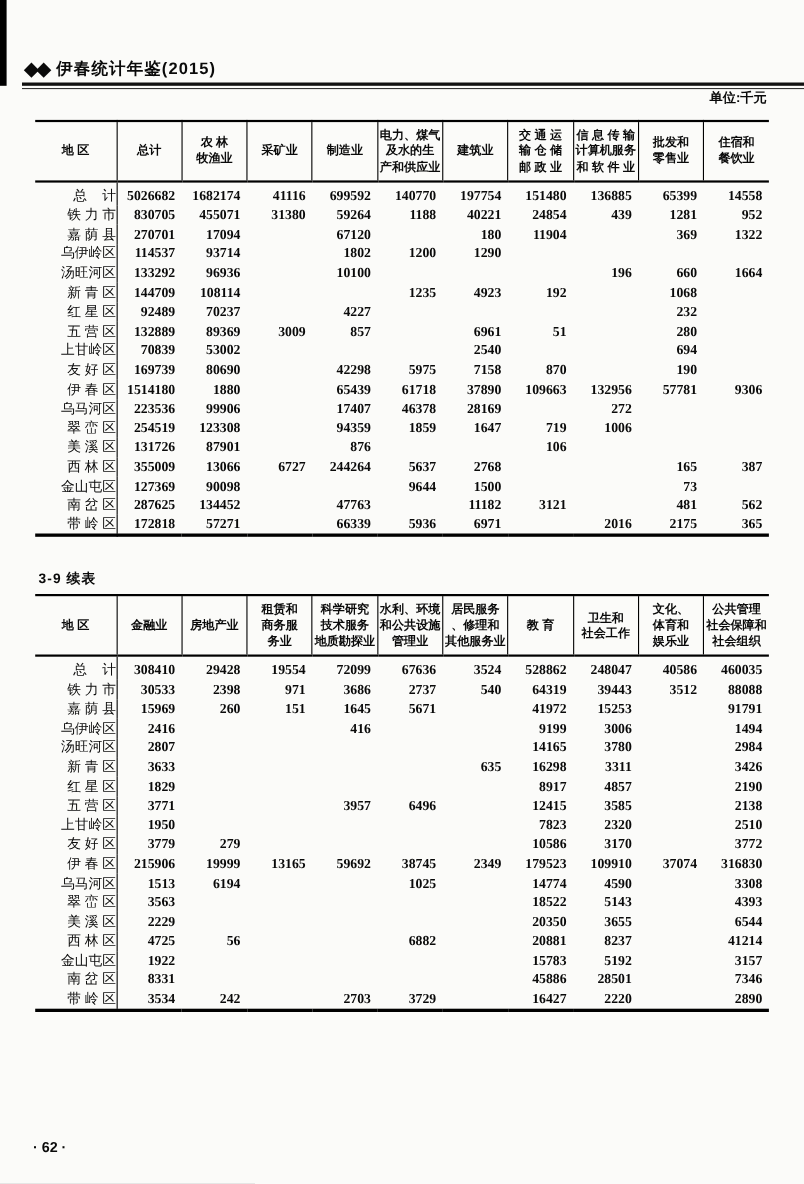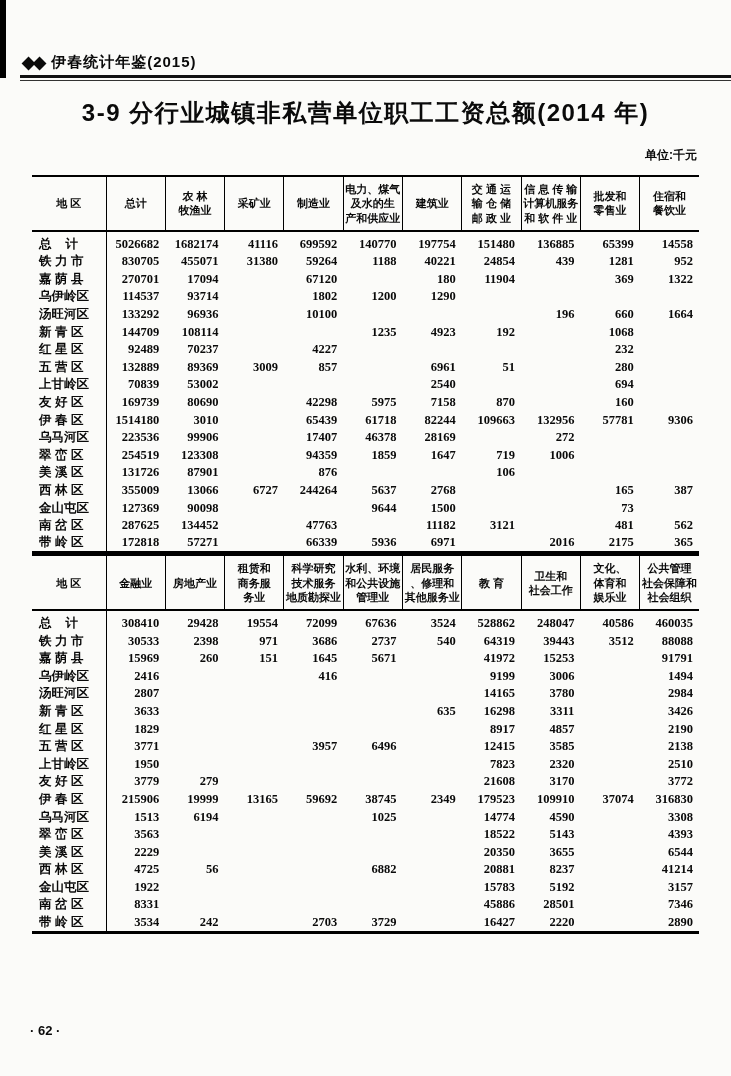--- a/index.html
+++ b/index.html
@@ -35,46 +35,45 @@
   thead th {
     font-size: 11px; font-weight: 700; line-height: 1.3;
     border-bottom: 2.5px solid #000;
     padding: 5px 1px; vertical-align: middle; text-align: center;
   }
   thead th + th { border-left: 1.5px solid #000; }
   th:first-child, td:first-child { width: 74px; }
   tbody tr { height: 17.6px; }
   tbody tr:first-child td { padding-top: 4px; }
   td.region {
-    text-align: left; padding-left: 7px;
-    font-size: 12.5px; font-weight: 700; white-space: pre;
+    text-align: right; padding-left: 7px;
+    font-size: 12.5px; font-weight: 400; white-space: pre;
     border-right: 1.5px solid #000;
   }
   td.num {
     text-align: right; padding-right: 6px;
     font-family: "Liberation Serif", serif;
     font-size: 12.5px; font-weight: 700;
     white-space: nowrap; overflow: hidden;
   }
   .cont-label { margin: 30px 0 5px 35px; font-size: 12.5px; font-weight: 700; letter-spacing: 1px; }
-  .page-number { position: absolute; left: 30px; bottom: 38px; font-size: 13px; font-weight: 700; }
+  .page-number { position: absolute; left: 30px; bottom: 26px; font-size: 13px; font-weight: 700; }
 </style>
 </head>
 <body>
 
 <div class="page">
   <div class="scan-edge"></div>
 
   <div class="banner">
     <span class="diamonds">◆◆</span>
     <span>伊春统计年鉴(2015)</span>
   </div>
   <div class="banner-rule"></div>
 
-  <h1 class="title">3-9  分行业城镇非私营单位职工工资总额(2014 年)</h1>
 
   <div class="unit-label">单位:千元</div>
 
   <table>
       <thead>
         <tr>
           <th>地  区</th>
           <th>总计</th>
           <th>农 林<br>牧渔业</th>
           <th>采矿业</th>
@@ -208,31 +207,31 @@
         <tr>
           <td class="region">友 好 区</td>
           <td class="num">169739</td>
           <td class="num">80690</td>
           <td class="num"></td>
           <td class="num">42298</td>
           <td class="num">5975</td>
           <td class="num">7158</td>
           <td class="num">870</td>
           <td class="num"></td>
-          <td class="num">160</td>
+          <td class="num">190</td>
           <td class="num"></td>
         </tr>
         <tr>
           <td class="region">伊 春 区</td>
           <td class="num">1514180</td>
-          <td class="num">3010</td>
+          <td class="num">1880</td>
           <td class="num"></td>
           <td class="num">65439</td>
           <td class="num">61718</td>
-          <td class="num">82244</td>
+          <td class="num">37890</td>
           <td class="num">109663</td>
           <td class="num">132956</td>
           <td class="num">57781</td>
           <td class="num">9306</td>
         </tr>
         <tr>
           <td class="region">乌马河区</td>
           <td class="num">223536</td>
           <td class="num">99906</td>
           <td class="num"></td>
@@ -318,20 +317,21 @@
           <td class="num">5936</td>
           <td class="num">6971</td>
           <td class="num"></td>
           <td class="num">2016</td>
           <td class="num">2175</td>
           <td class="num">365</td>
         </tr>
       </tbody>
     </table>
 
+  <div class="cont-label">3-9  续表</div>
 
   <table>
       <thead>
         <tr>
           <th>地  区</th>
           <th>金融业</th>
           <th>房地产业</th>
           <th>租赁和<br>商务服<br>务业</th>
           <th>科学研究<br>技术服务<br>地质勘探业</th>
           <th>水利、环境<br>和公共设施<br>管理业</th>
@@ -461,21 +461,21 @@
           <td class="num">2510</td>
         </tr>
         <tr>
           <td class="region">友 好 区</td>
           <td class="num">3779</td>
           <td class="num">279</td>
           <td class="num"></td>
           <td class="num"></td>
           <td class="num"></td>
           <td class="num"></td>
-          <td class="num">21608</td>
+          <td class="num">10586</td>
           <td class="num">3170</td>
           <td class="num"></td>
           <td class="num">3772</td>
         </tr>
         <tr>
           <td class="region">伊 春 区</td>
           <td class="num">215906</td>
           <td class="num">19999</td>
           <td class="num">13165</td>
           <td class="num">59692</td>

